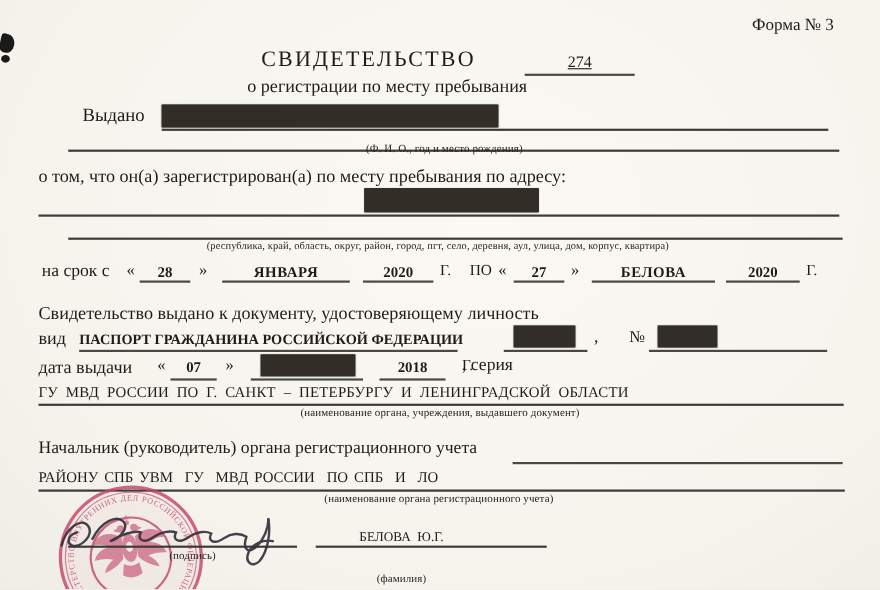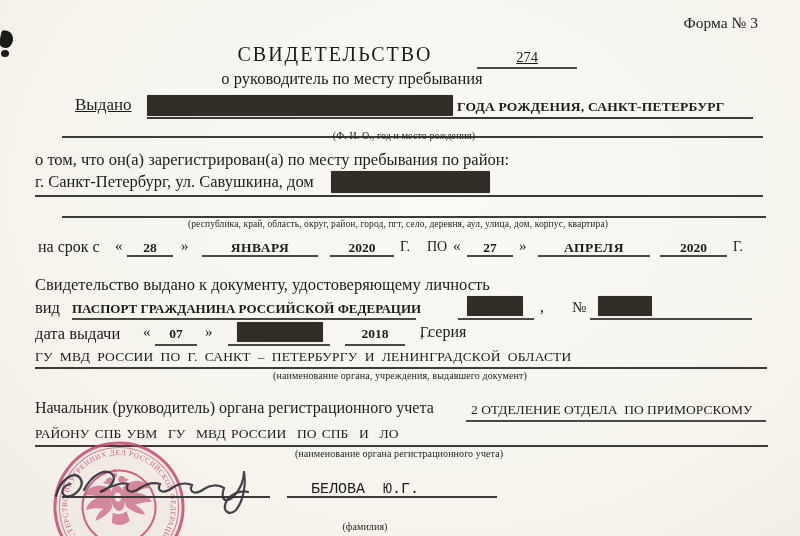--- a/index.html
+++ b/index.html
@@ -28,33 +28,31 @@
 <div class="page">
 
   <div class="speck" style="left:0;top:31px;width:13px;height:17px;border-radius:20% 60% 50% 40%;transform:rotate(12deg);"></div>
   <div class="speck" style="left:1px;top:50px;width:8px;height:7px;border-radius:50%;"></div>
 
   <div class="abs" style="right:42px;top:14px;font-size:15.5px;">Форма № 3</div>
 
   <div class="abs ctr" style="left:180px;width:310px;top:43px;font-size:20px;letter-spacing:2px;">СВИДЕТЕЛЬСТВО</div>
   <div class="abs ctr" style="left:477px;width:100px;top:49px;font-size:14.5px;text-decoration:underline;">274</div>
   <div class="rule thin" style="left:477px;top:67px;width:100px;"></div>
-  <div class="abs ctr" style="left:130px;width:444px;top:69px;font-size:16.5px;">о руководитель по месту пребывания</div>
+  <div class="abs ctr" style="left:130px;width:444px;top:69px;font-size:16.5px;">о регистрации по месту пребывания</div>
 
-  <div class="abs" style="left:75px;top:95px;font-size:17px;text-decoration:underline;">Выдано</div>
+  <div class="abs" style="left:75px;top:95px;font-size:17px;">Выдано</div>
   <div class="bar" style="left:147px;top:95px;width:306px;height:21px;"></div>
-  <div class="abs b" style="left:457px;top:99px;font-size:13.5px;letter-spacing:.2px;">ГОДА РОЖДЕНИЯ, САНКТ-ПЕТЕРБУРГ</div>
   <div class="rule" style="left:147px;top:117px;width:606px;"></div>
 
   <div class="rule" style="left:62px;top:136px;width:701px;"></div>
   <div class="abs ctr cap" style="left:54px;width:700px;top:130px;">(Ф. И. О., год и место рождения)</div>
 
-  <div class="abs" style="left:35px;top:150px;font-size:16.5px;">о том, что он(а) зарегистрирован(а) по месту пребывания по район:</div>
+  <div class="abs" style="left:35px;top:150px;font-size:16.5px;">о том, что он(а) зарегистрирован(а) по месту пребывания по адресу:</div>
 
-  <div class="abs" style="left:35px;top:172px;font-size:16.5px;">г. Санкт-Петербург, ул. Савушкина, дом</div>
   <div class="bar" style="left:331px;top:171px;width:159px;height:22px;"></div>
   <div class="rule" style="left:35px;top:195px;width:728px;"></div>
 
   <div class="rule" style="left:62px;top:216px;width:704px;"></div>
   <div class="abs ctr cap" style="left:48px;width:700px;top:219px;font-size:9.5px;">(республика, край, область, округ, район, город, пгт, село, деревня, аул, улица, дом, корпус, квартира)</div>
 
   <div class="abs" style="left:38px;top:238px;font-size:16px;">на срок с</div>
   <div class="abs" style="left:115px;top:238px;font-size:15px;">«</div>
   <div class="abs ctr b" style="left:127px;width:46px;top:240px;font-size:13.5px;">28</div>
   <div class="rule thin" style="left:127px;top:255px;width:46px;"></div>
@@ -62,21 +60,21 @@
   <div class="abs ctr b" style="left:202px;width:116px;top:240px;font-size:13.5px;letter-spacing:.5px;">ЯНВАРЯ</div>
   <div class="rule thin" style="left:202px;top:255px;width:116px;"></div>
   <div class="abs ctr b" style="left:330px;width:64px;top:240px;font-size:13.5px;">2020</div>
   <div class="rule thin" style="left:330px;top:255px;width:64px;"></div>
   <div class="abs uc" style="left:400px;top:239px;font-size:14px;">г.</div>
   <div class="abs uc" style="left:427px;top:239px;font-size:14px;font-family:Liberation Serif, serif;">по</div>
   <div class="abs" style="left:453px;top:238px;font-size:15px;">«</div>
   <div class="abs ctr b" style="left:467px;width:46px;top:240px;font-size:13.5px;">27</div>
   <div class="rule thin" style="left:467px;top:255px;width:46px;"></div>
   <div class="abs" style="left:519px;top:238px;font-size:15px;">»</div>
-  <div class="abs ctr b" style="left:538px;width:112px;top:240px;font-size:13.5px;letter-spacing:.5px;">АПРЕЛЯ</div>
+  <div class="abs ctr b" style="left:538px;width:112px;top:240px;font-size:13.5px;letter-spacing:.5px;">БЕЛОВА</div>
   <div class="rule thin" style="left:538px;top:255px;width:112px;"></div>
   <div class="abs ctr b" style="left:660px;width:67px;top:240px;font-size:13.5px;">2020</div>
   <div class="rule thin" style="left:660px;top:255px;width:67px;"></div>
   <div class="abs uc" style="left:733px;top:239px;font-size:14px;">г.</div>
 
   <div class="abs" style="left:35px;top:275px;font-size:16.5px;">Свидетельство выдано к документу, удостоверяющему личность</div>
 
   <div class="abs lbl" style="left:35px;top:298px;">вид</div>
   <div class="abs ctr b" style="left:72px;width:344px;top:301px;font-size:13px;">ПАСПОРТ ГРАЖДАНИНА РОССИЙСКОЙ ФЕДЕРАЦИИ</div>
   <div class="rule thin" style="left:72px;top:318px;width:344px;"></div>
@@ -97,21 +95,20 @@
   <div class="rule thin" style="left:228px;top:344px;width:102px;"></div>
   <div class="abs ctr b" style="left:345px;width:60px;top:326px;font-size:13.5px;">2018</div>
   <div class="rule thin" style="left:345px;top:344px;width:60px;"></div>
   <div class="abs uc" style="left:420px;top:325px;font-size:14px;">г.</div>
 
   <div class="abs" style="left:35px;top:349px;font-size:13.5px;word-spacing:3.5px;letter-spacing:.2px;">ГУ МВД РОССИИ ПО Г. САНКТ – ПЕТЕРБУРГУ И ЛЕНИНГРАДСКОЙ ОБЛАСТИ</div>
   <div class="rule" style="left:35px;top:367px;width:732px;"></div>
   <div class="abs ctr cap" style="left:50px;width:700px;top:370px;">(наименование органа, учреждения, выдавшего документ)</div>
 
   <div class="abs" style="left:35px;top:399px;font-size:16px;">Начальник (руководитель) органа регистрационного учета</div>
-  <div class="abs pre" style="left:471px;top:402px;font-size:13.5px;">2 ОТДЕЛЕНИЕ ОТДЕЛА  ПО ПРИМОРСКОМУ</div>
   <div class="rule thin" style="left:466px;top:420px;width:300px;"></div>
   <div class="abs pre" style="left:35px;top:426px;font-size:13.5px;word-spacing:2px;">РАЙОНУ СПБ УВМ  ГУ  МВД РОССИИ  ПО СПБ  И  ЛО</div>
   <div class="rule" style="left:35px;top:445px;width:733px;"></div>
   <div class="abs ctr cap" style="left:49px;width:700px;top:448px;">(наименование органа регистрационного учета)</div>
 
   <svg style="position:absolute;left:36px;top:429px;" width="170" height="107" viewBox="36 429 170 107">
     <g transform="rotate(-7 119 507)" opacity="0.82">
       <circle cx="119" cy="507" r="63" fill="#c2466b" opacity="0.05"></circle>
       <circle cx="119" cy="507" r="64" fill="none" stroke="#c2466b" stroke-width="3"></circle>
       <circle cx="119" cy="507" r="59.5" fill="none" stroke="#c2466b" stroke-width="1.1" opacity="0.8"></circle>
@@ -144,18 +141,19 @@
   </svg>
 
   <div class="rule" style="left:62px;top:496px;width:208px;"></div>
   <svg style="position:absolute;left:40px;top:452px;" width="250" height="70" viewBox="0 0 250 70">
     <g fill="none" stroke="#34333d" stroke-width="2.2" stroke-linecap="round" opacity="0.92">
       <path d="M16,44 C20,28 34,18 40,26 C46,34 34,46 26,44 C20,42 22,34 30,32"></path>
       <path d="M44,38 C52,22 66,16 72,22 C78,28 68,38 60,40 C70,34 82,30 88,32 C84,40 92,42 100,36 C106,32 114,30 120,32 C116,40 124,42 132,36 C138,32 146,30 152,33 C148,41 156,43 164,37 C170,33 178,32 184,36 C180,48 186,52 194,44 C200,38 204,28 204,20"></path>
       <path d="M204,20 C206,32 204,48 196,58 C190,64 182,60 186,50 C190,42 200,38 208,40"></path>
     </g>
   </svg>
+  <div class="abs ctr cap" style="left:75px;width:200px;top:500px;">(подпись)</div>
 
   <div class="rule" style="left:287px;top:496px;width:210px;"></div>
-  <div class="abs ctr pre" style="left:250px;width:230px;top:481px;font-size:15px;font-family:Liberation Mono, monospace;">БЕЛОВА  Ю.Г.</div>
+  <div class="abs ctr pre" style="left:250px;width:230px;top:481px;font-size:12px;">БЕЛОВА  Ю.Г.</div>
   <div class="abs ctr cap" style="left:265px;width:200px;top:500px;margin-top:21px;">(фамилия)</div>
 
 </div>
 
 </body></html>

